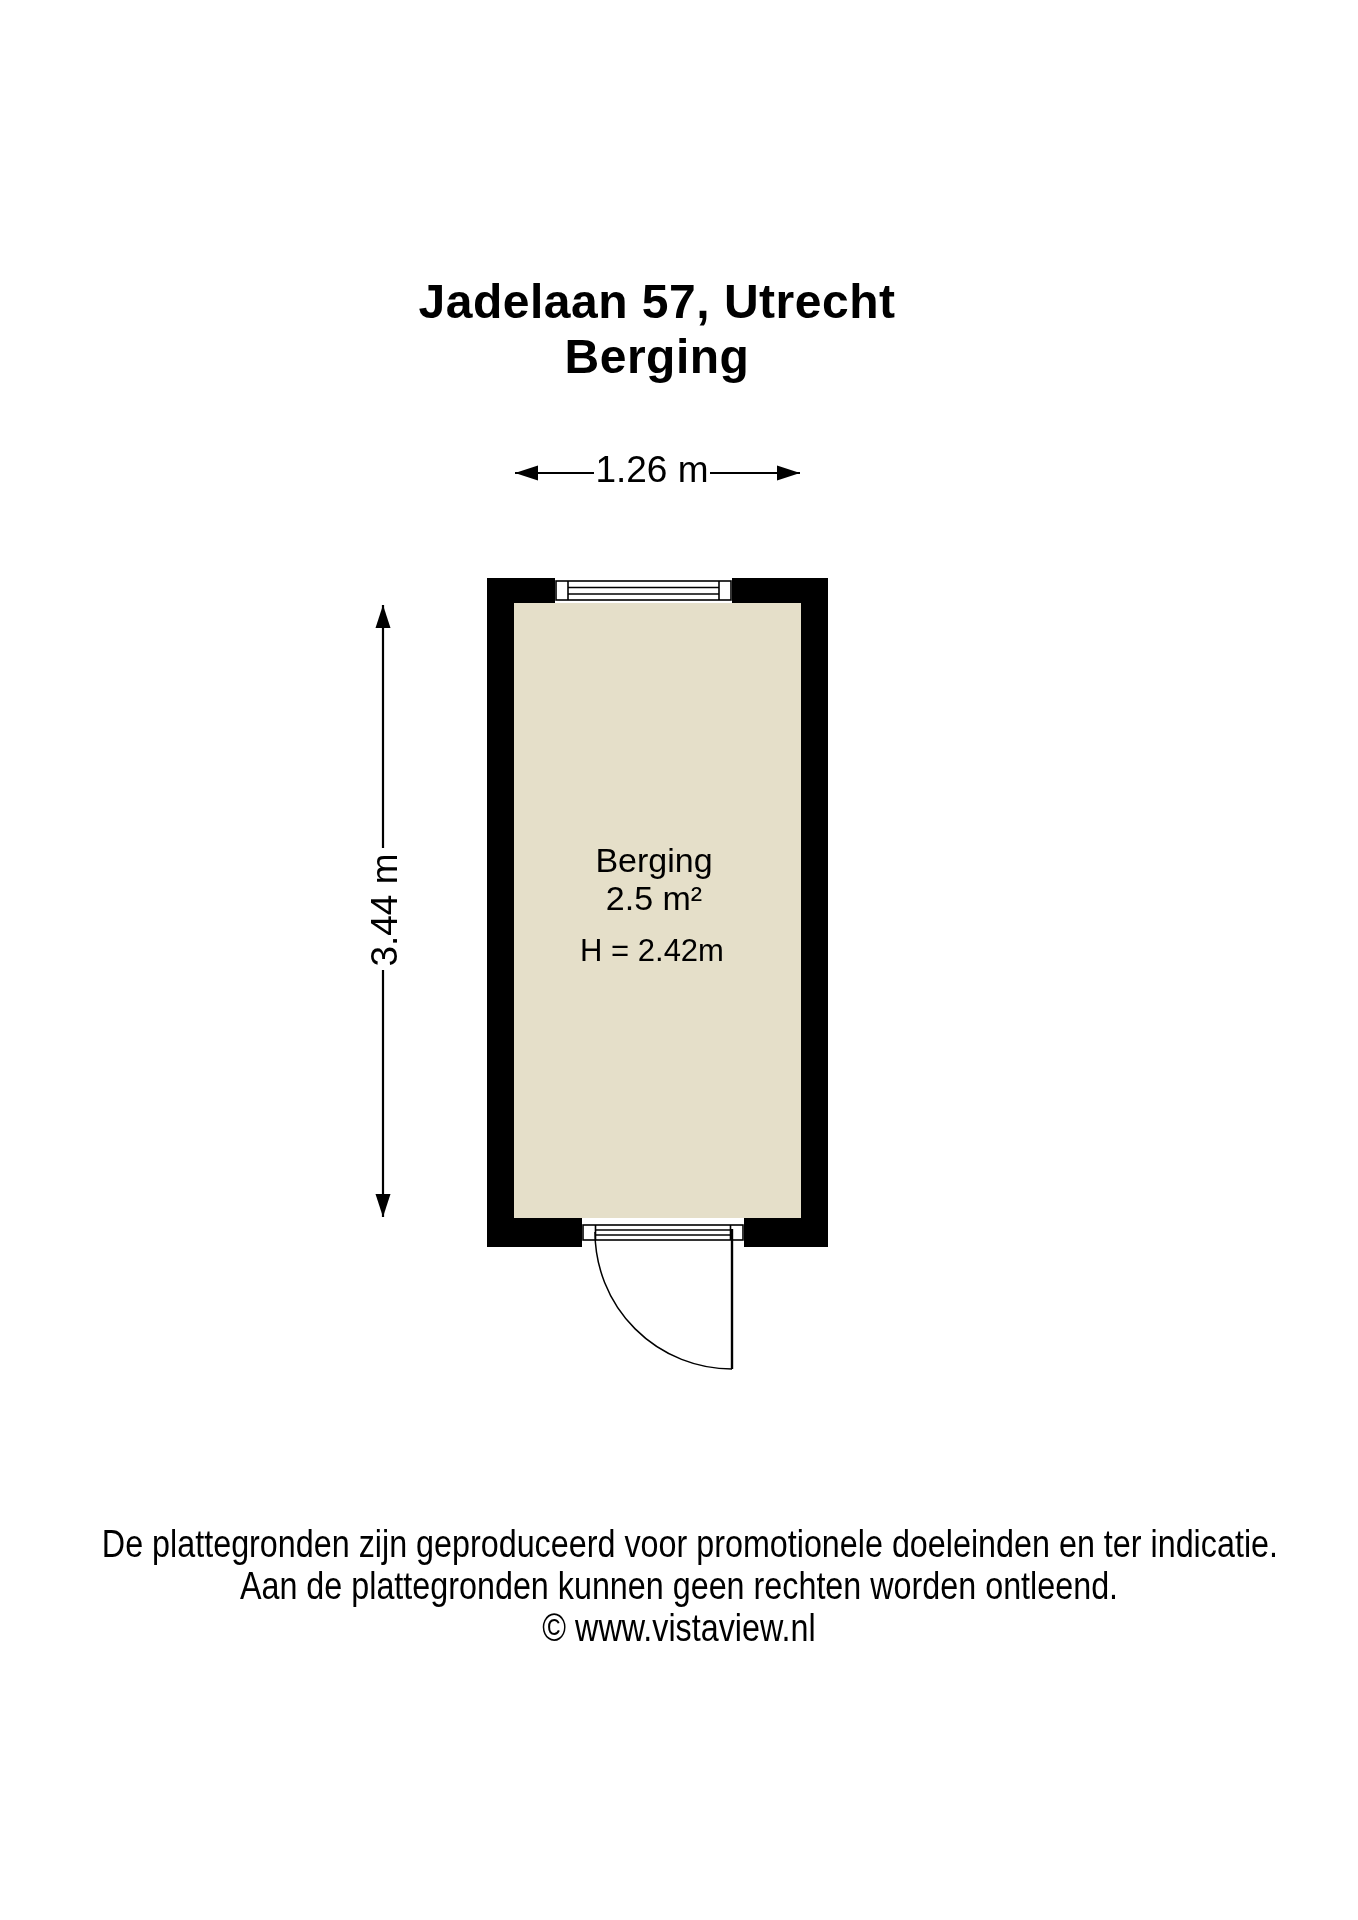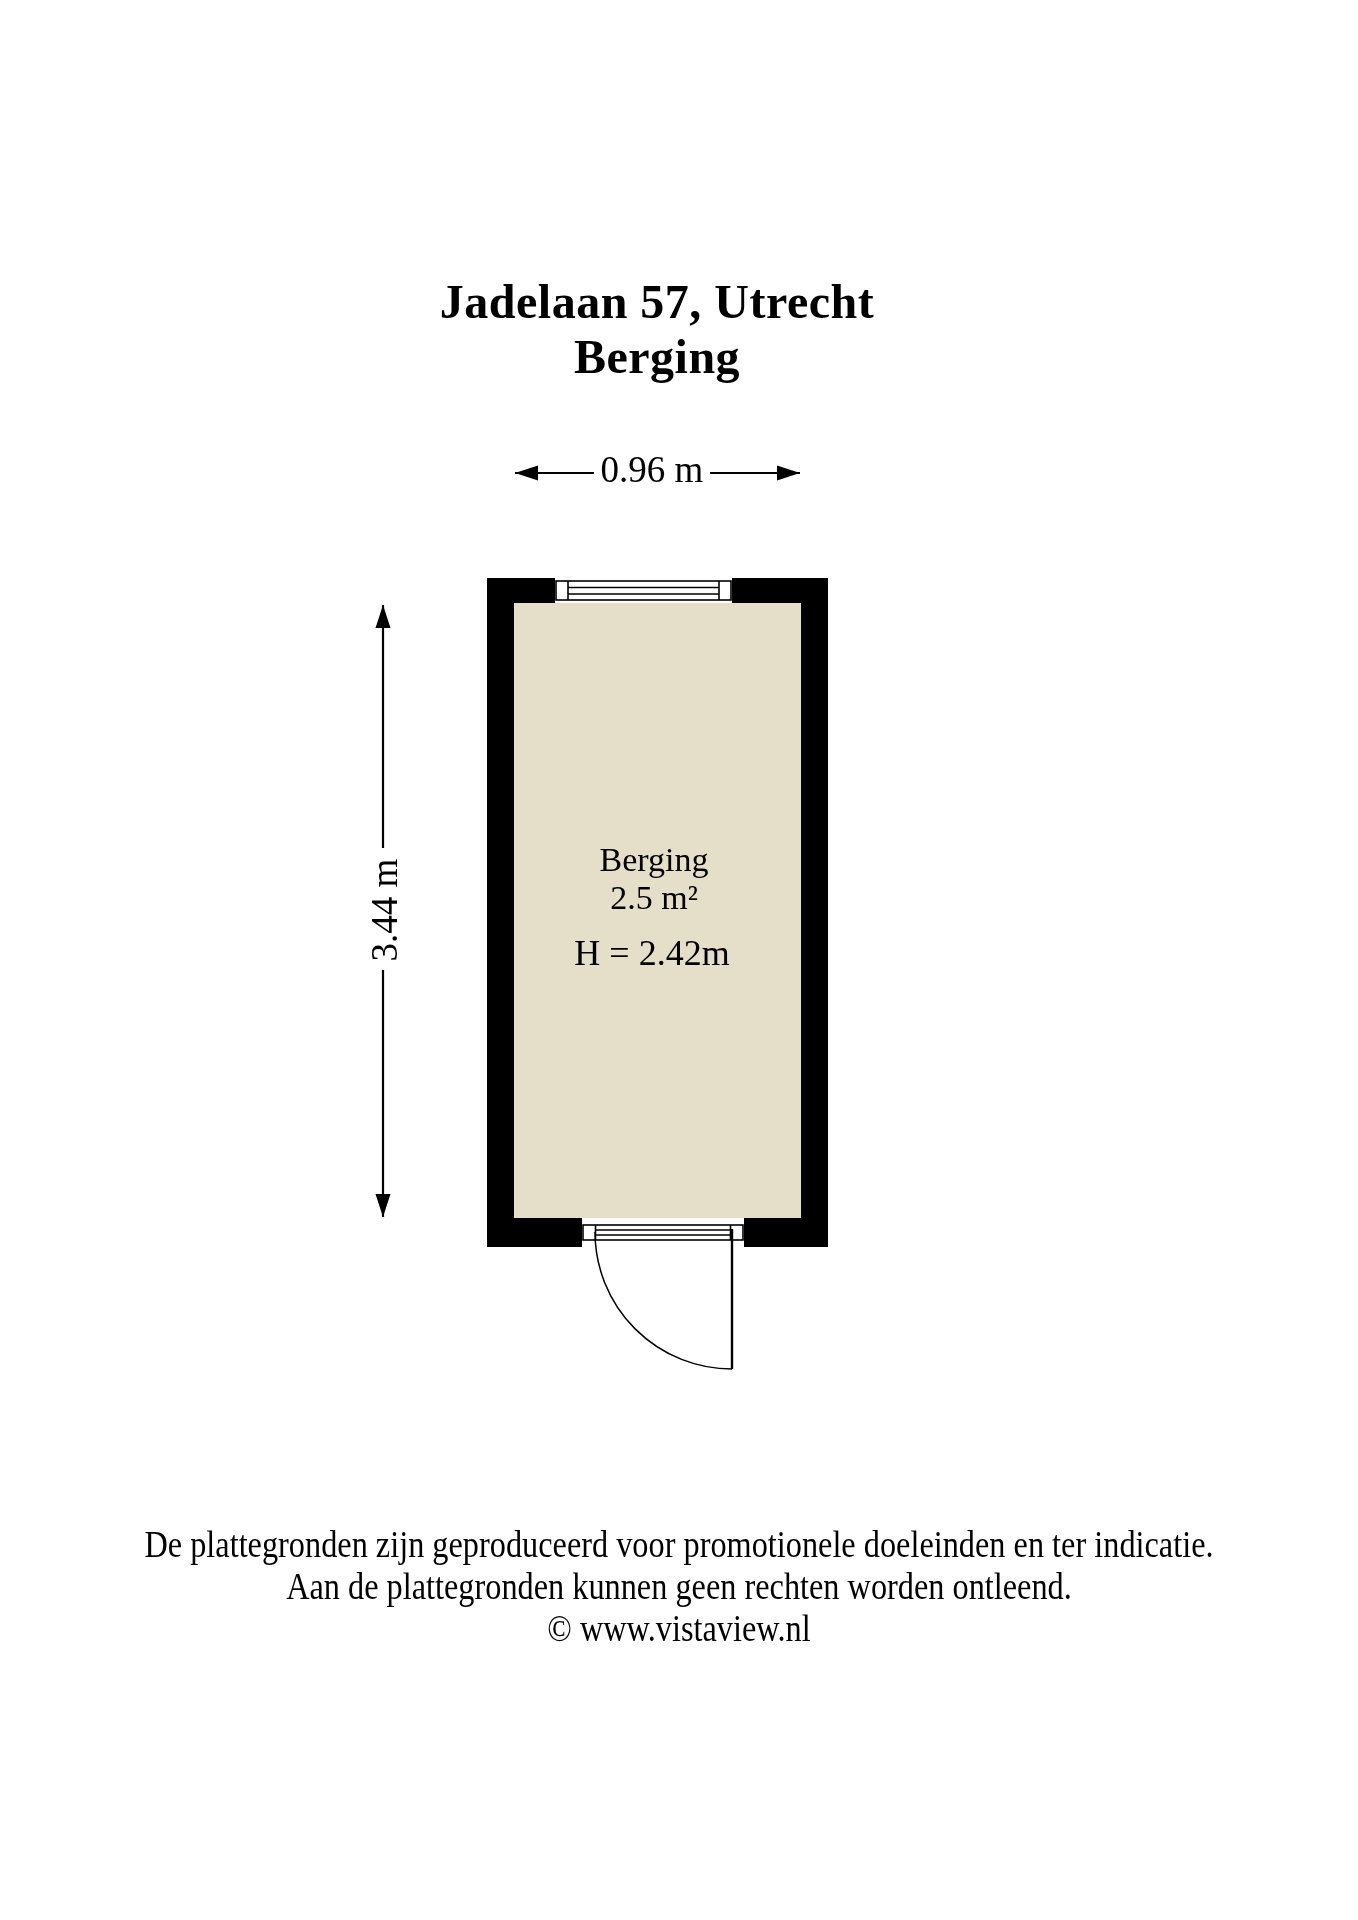--- a/index.html
+++ b/index.html
@@ -5,21 +5,21 @@
   html, body {
     margin: 0;
     padding: 0;
     background: #ffffff;
   }
   .page {
     position: relative;
     width: 1358px;
     height: 1920px;
     background: #ffffff;
-    font-family: Liberation Serif, serif;
+    font-family: Liberation Sans, sans-serif;
     color: #000000;
     overflow: hidden;
   }
   .abs { position: absolute; }
   .center-x { transform: translateX(-50%); white-space: nowrap; }
   .title-line {
     font-size: 48px;
     font-weight: 700;
     line-height: 1.1;
     letter-spacing: 0.5px;
@@ -28,21 +28,21 @@
     font-size: 37px;
     line-height: 1;
   }
   .dim-label-v {
     font-size: 37px;
     line-height: 1;
     transform: translate(-50%, -50%) rotate(-90deg);
     white-space: nowrap;
   }
   .room-label   { font-size: 34px; line-height: 1; }
-  .room-height  { font-size: 36px; line-height: 1; }
+  .room-height  { font-size: 31px; line-height: 1; }
   .footer-line {
     position: absolute;
     left: 0;
     width: 1358px;
     text-align: center;
     font-size: 38px;
     line-height: 1.1;
     white-space: nowrap;
     transform: scaleX(0.85);
     transform-origin: 50% 50%;
@@ -93,21 +93,21 @@
       <line x1="383" y1="605" x2="383" y2="848" stroke="#000000" stroke-width="2.2"></line>
       <line x1="383" y1="970" x2="383" y2="1217" stroke="#000000" stroke-width="2.2"></line>
       <polygon points="383,605 375.5,628 390.5,628" fill="#000000"></polygon>
       <polygon points="383,1217 375.5,1194 390.5,1194" fill="#000000"></polygon>
     </g>
   </svg>
 
   <div class="abs center-x title-line" style="left:657px; top:276px;">Jadelaan 57, Utrecht</div>
   <div class="abs center-x title-line" style="left:657px; top:331px;">Berging</div>
 
-  <div class="abs center-x dim-label" style="left:652px; top:451px;">0.96 m</div>
+  <div class="abs center-x dim-label" style="left:652px; top:451px;">1.26 m</div>
   <div class="abs dim-label-v" style="left:384px; top:910px;">3.44 m</div>
 
   <div class="abs center-x room-label" style="left:654px; top:843px;">Berging</div>
   <div class="abs center-x room-label" style="left:654px; top:881px;">2.5 m²</div>
   <div class="abs center-x room-height" style="left:652px; top:935px;">H = 2.42m</div>
 
   <div class="footer-line" style="top:1524px;">De plattegronden zijn geproduceerd voor promotionele doeleinden en ter indicatie.</div>
   <div class="footer-line" style="top:1566px;">Aan de plattegronden kunnen geen rechten worden ontleend.</div>
   <div class="footer-line" style="top:1608px;">© www.vistaview.nl</div>
 

